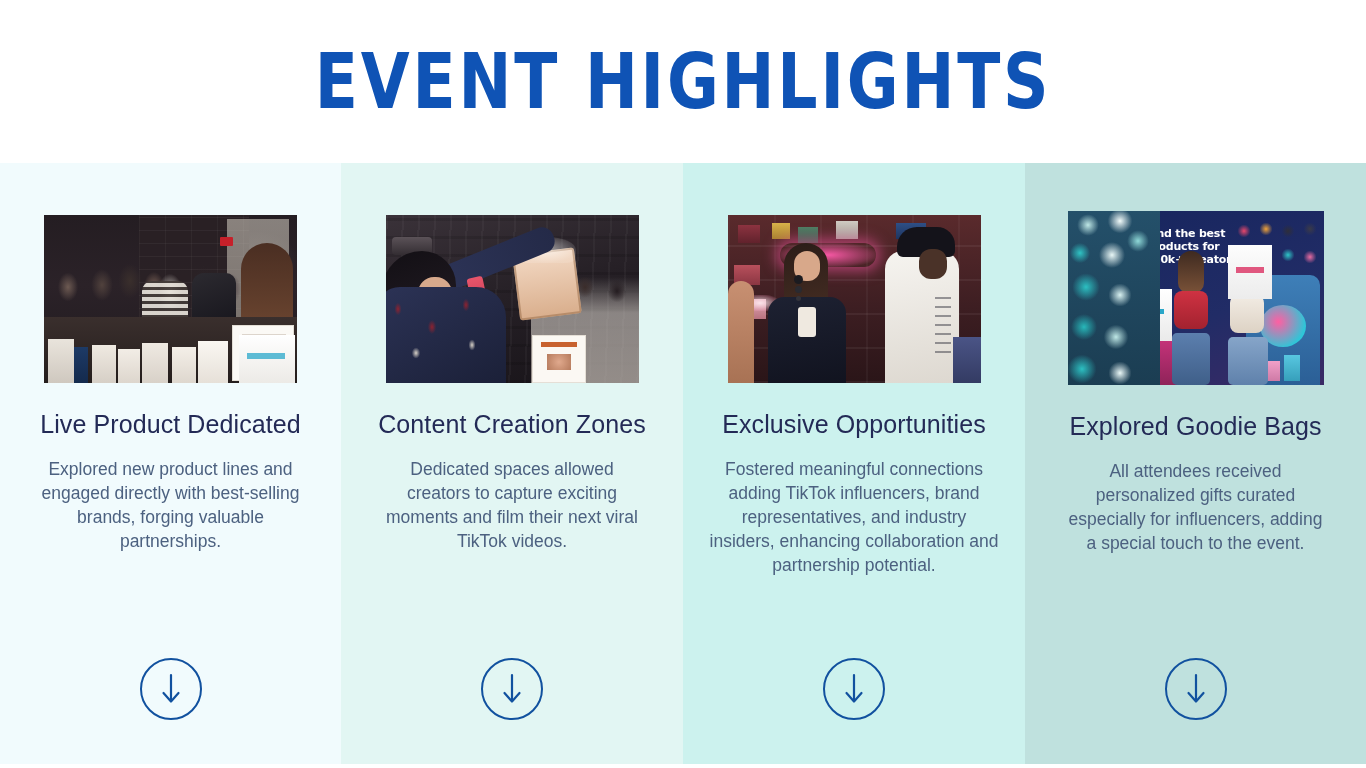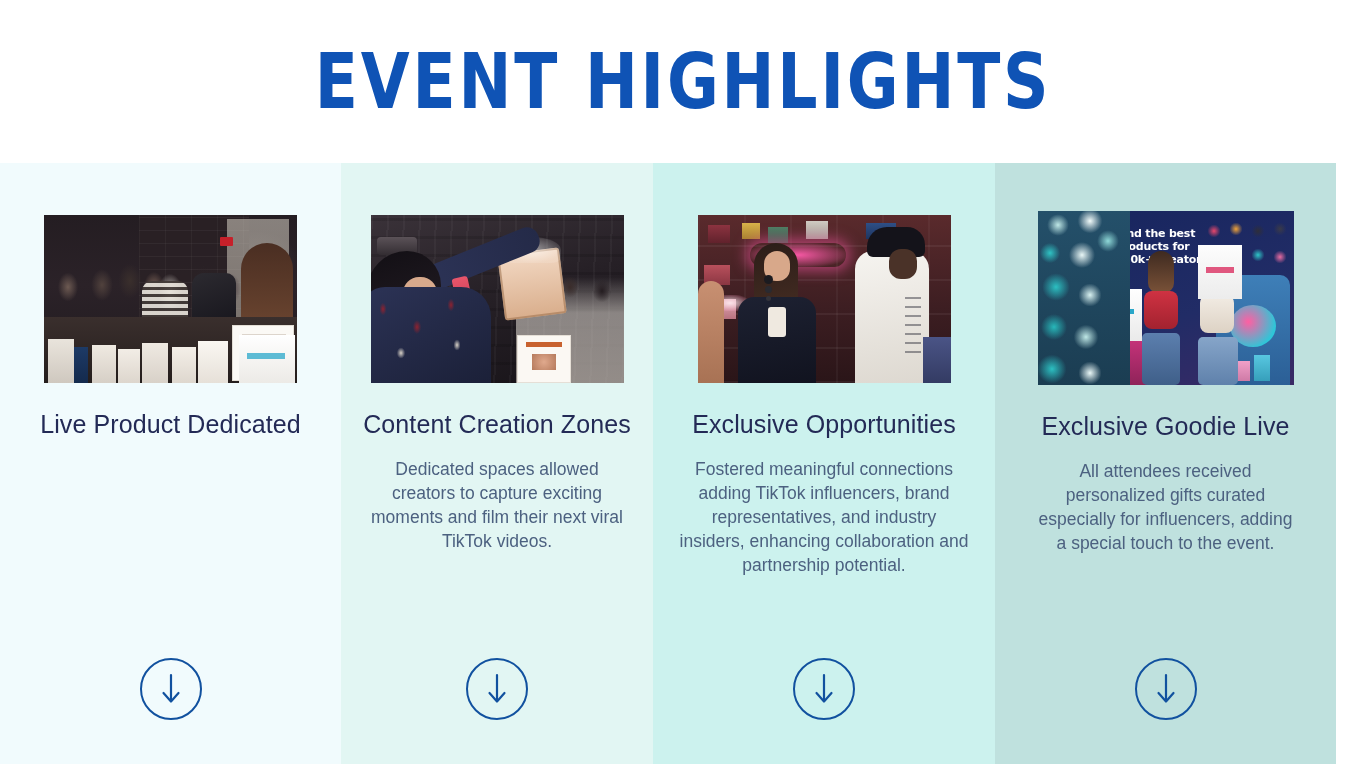--- a/index.html
+++ b/index.html
@@ -62,21 +62,21 @@
   .col {
     position: relative;
     height: 601px;
     display: flex;
     flex-direction: column;
     align-items: center;
     padding-top: 52px;
   }
 
   .col-1 { width: 341px; background: #F1FBFD; }
-  .col-2 { width: 312px; background: #E2F6F3; }
+  .col-2 { width: 342px; background: #E2F6F3; }
   .col-3 { width: 342px; background: #CCF2EE; }
   .col-4 { width: 341px; background: #BFE1DE; }
 
   
   .photo {
     position: relative;
     width: 253px;
     height: 168px;
     overflow: hidden;
     background: #1a1520;
@@ -527,20 +527,21 @@
           <div class="stripe-person"></div>
             <div class="leather"></div>
             <div class="hairR"></div>
           <div class="table"></div>
             <div class="boxes"></div>
           <div class="signcard"></div>
             <div class="bag"></div>
         </div>
       </div>
       <div class="card-title">Live Product Dedicated</div>
+      <div class="card-body">Explored new product lines and engaged directly with best-selling brands, forging valuable partnerships.</div>
       <div class="arrow-wrap">
         <div class="arrow-circle">
           <span>
             <svg width="30" height="34" viewBox="0 0 30 34" fill="none">
               <path d="M15 3 V28" stroke="#11519F" stroke-width="2.2" stroke-linecap="round"></path>
               <path d="M7.5 21 L15 29.5 L22.5 21" stroke="#11519F" stroke-width="2.2" stroke-linecap="round" stroke-linejoin="round" fill="none"></path>
             </svg>
           </span>
         </div>
       </div>
@@ -626,21 +627,21 @@
           <div class="girlB">
               <div class="hd"></div>
               <div class="tp"></div>
               <div class="jn"></div>
             </div>
           <div class="bagL"></div>
             <div class="bagR"></div>
           <div class="balloons"></div>
         </div>
       </div>
-      <div class="card-title">Exclusive Goodie Live</div>
+      <div class="card-title">Explored Goodie Bags</div>
       <div class="card-body">All attendees received personalized gifts curated especially for influencers, adding a special touch to the event.</div>
       <div class="arrow-wrap">
         <div class="arrow-circle">
           <span>
             <svg width="30" height="34" viewBox="0 0 30 34" fill="none">
               <path d="M15 3 V28" stroke="#11519F" stroke-width="2.2" stroke-linecap="round"></path>
               <path d="M7.5 21 L15 29.5 L22.5 21" stroke="#11519F" stroke-width="2.2" stroke-linecap="round" stroke-linejoin="round" fill="none"></path>
             </svg>
           </span>
         </div>

